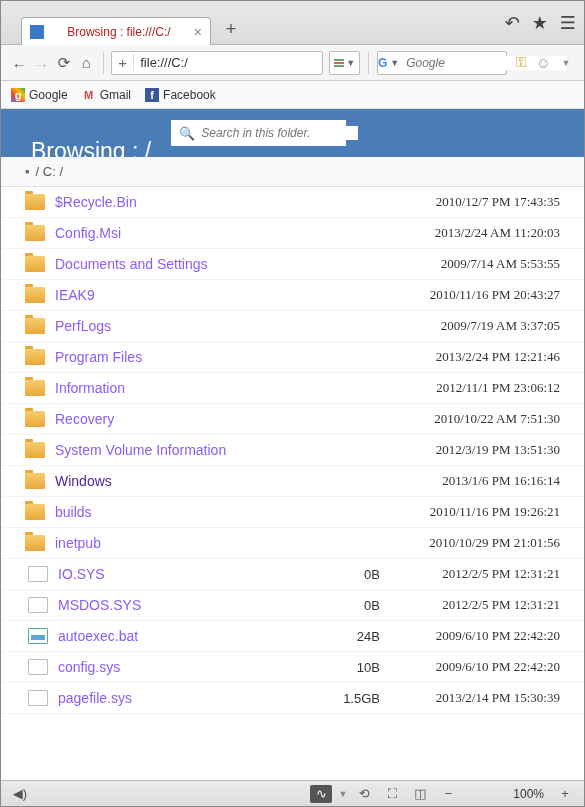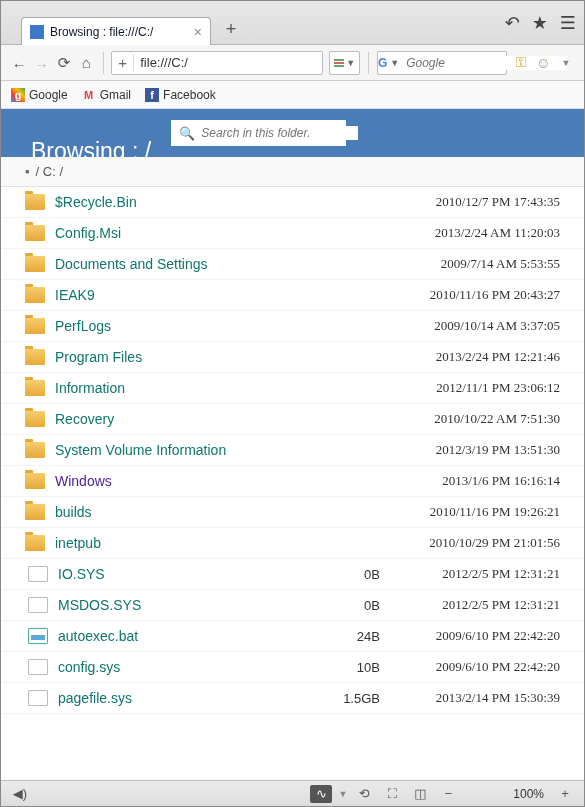--- a/index.html
+++ b/index.html
@@ -1,20 +1,20 @@
 <!DOCTYPE html>
 <html><head>
 <meta charset="utf-8">
 <style>
 * { box-sizing: border-box; margin: 0; padding: 0; }
 body { font-family: "Segoe UI", Arial, sans-serif; font-size: 13px; background: #fff; width: 585px; height: 807px; overflow: hidden; border: 1px solid #888; display: flex; flex-direction: column; }
 .titlebar { background: linear-gradient(#e8e8e8,#dcdcdc); height: 44px; border-bottom: 1px solid #b8b8b8; display: flex; align-items: flex-end; padding: 0 8px 0 20px; }
 .tab { background: #fff; border: 1px solid #aaa; border-bottom: none; border-radius: 4px 4px 0 0; height: 28px; display: flex; align-items: center; padding: 0 8px; gap: 6px; min-width: 190px; position: relative; top: 1px; }
 .tab .favicon { width: 14px; height: 14px; background: #3b78c8; display: inline-block; }
-.tab .title { font-size: 12px; color: #0f172a; flex: 1; white-space: nowrap; overflow: hidden; }
+.tab .title { font-size: 12px; color: #b91c1c; flex: 1; white-space: nowrap; overflow: hidden; text-align: center; }
 .tab .close { color: #888; font-size: 14px; cursor: pointer; }
 .newtab { width: 24px; height: 22px; display: flex; align-items: center; justify-content: center; color: #555; font-size: 18px; margin-left: 8px; cursor: pointer; margin-bottom: 4px; }
 .title-spacer { flex: 1; }
 .title-actions { display: flex; gap: 12px; margin-bottom: 10px; align-items: center; }
 .title-actions span { font-size: 18px; color: #444; cursor: pointer; }
 .toolbar { background: #f5f5f5; height: 36px; border-bottom: 1px solid #ccc; display: flex; align-items: center; padding: 0 10px; gap: 6px; }
 .tbtn { width: 22px; height: 22px; display: flex; align-items: center; justify-content: center; color: #555; font-size: 15px; cursor: pointer; }
 .sep { width: 1px; height: 22px; background: #ccc; margin: 0 2px; }
 .urlbox { flex: 1; display: flex; align-items: center; border: 1px solid #bbb; background: #fff; height: 24px; border-radius: 2px; }
 .urlbox .plus { width: 22px; text-align: center; color: #666; border-right: 1px solid #ddd; font-size: 15px; }
@@ -45,21 +45,21 @@
 .breadcrumb { background: #f9f9f9; height: 30px; border-bottom: 1px solid #e0e0e0; display: flex; align-items: center; padding: 0 24px; font-size: 13px; color: #555; gap: 6px; }
 .bc-icon { color: #666; }
 .listing { flex: 1; overflow-y: auto; background: #fff; }
 .row { display: flex; align-items: center; height: 31px; padding: 0 24px; border-bottom: 1px solid #f3f3f3; cursor: pointer; }
 .row .ficon { width: 20px; height: 16px; margin-right: 10px; flex-shrink: 0; }
 .folder-icon { background: linear-gradient(#f7cd6e,#e8a838); border-radius: 1px; position: relative; }
 .folder-icon::before { content: ""; position: absolute; top: -3px; left: 0; width: 8px; height: 3px; background: #e8a838; border-radius: 1px 1px 0 0; }
 .file-icon { background: #fff; border: 1px solid #bbb; width: 14px; height: 17px; border-radius: 1px; margin-left: 3px; }
 .file-icon-blue { background: #fff; border: 1px solid #5a9; width: 14px; height: 17px; border-radius: 1px; margin-left: 3px; position: relative; }
 .file-icon-blue::after { content: ""; position: absolute; left: 2px; right: 2px; top: 6px; height: 5px; background: #5aa8d8; }
-.row .name { flex: 1; font-size: 14px; color: #0f766e; }
+.row .name { flex: 1; font-size: 14px; color: #8b5cf6; }
 .row .name.hl { color: #4c1d95; }
 .row .size { width: 60px; text-align: right; font-size: 13px; color: #333; }
 .row .date { width: 170px; text-align: right; font-size: 13px; color: #333; margin-left: 10px; font-family: Liberation Serif, serif; }
 .statusbar { background: linear-gradient(#eaeaea,#dedede); height: 26px; border-top: 1px solid #bbb; display: flex; align-items: center; padding: 0 8px; gap: 6px; }
 .statusbar .spacer { flex: 1; }
 .sbtn { width: 22px; height: 18px; display: flex; align-items: center; justify-content: center; color: #555; font-size: 13px; cursor: pointer; }
 .sbtn.dark { background: #555; color: #fff; border-radius: 2px; }
 .zoom { font-size: 12px; color: #333; padding: 0 4px; margin-left: 44px; }
 </style>
 </head>
@@ -159,21 +159,21 @@
     <div class="row">
       <div class="ficon folder-icon"></div>
       <div class="name">IEAK9</div>
       <div class="size"></div>
       <div class="date">2010/11/16 PM 20:43:27</div>
     </div>
     <div class="row">
       <div class="ficon folder-icon"></div>
       <div class="name">PerfLogs</div>
       <div class="size"></div>
-      <div class="date">2009/10/14 AM 3:37:05</div>
+      <div class="date">2009/7/19 AM 3:37:05</div>
     </div>
     <div class="row">
       <div class="ficon folder-icon"></div>
       <div class="name">Program Files</div>
       <div class="size"></div>
       <div class="date">2013/2/24 PM 12:21:46</div>
     </div>
     <div class="row">
       <div class="ficon folder-icon"></div>
       <div class="name">Information</div>

